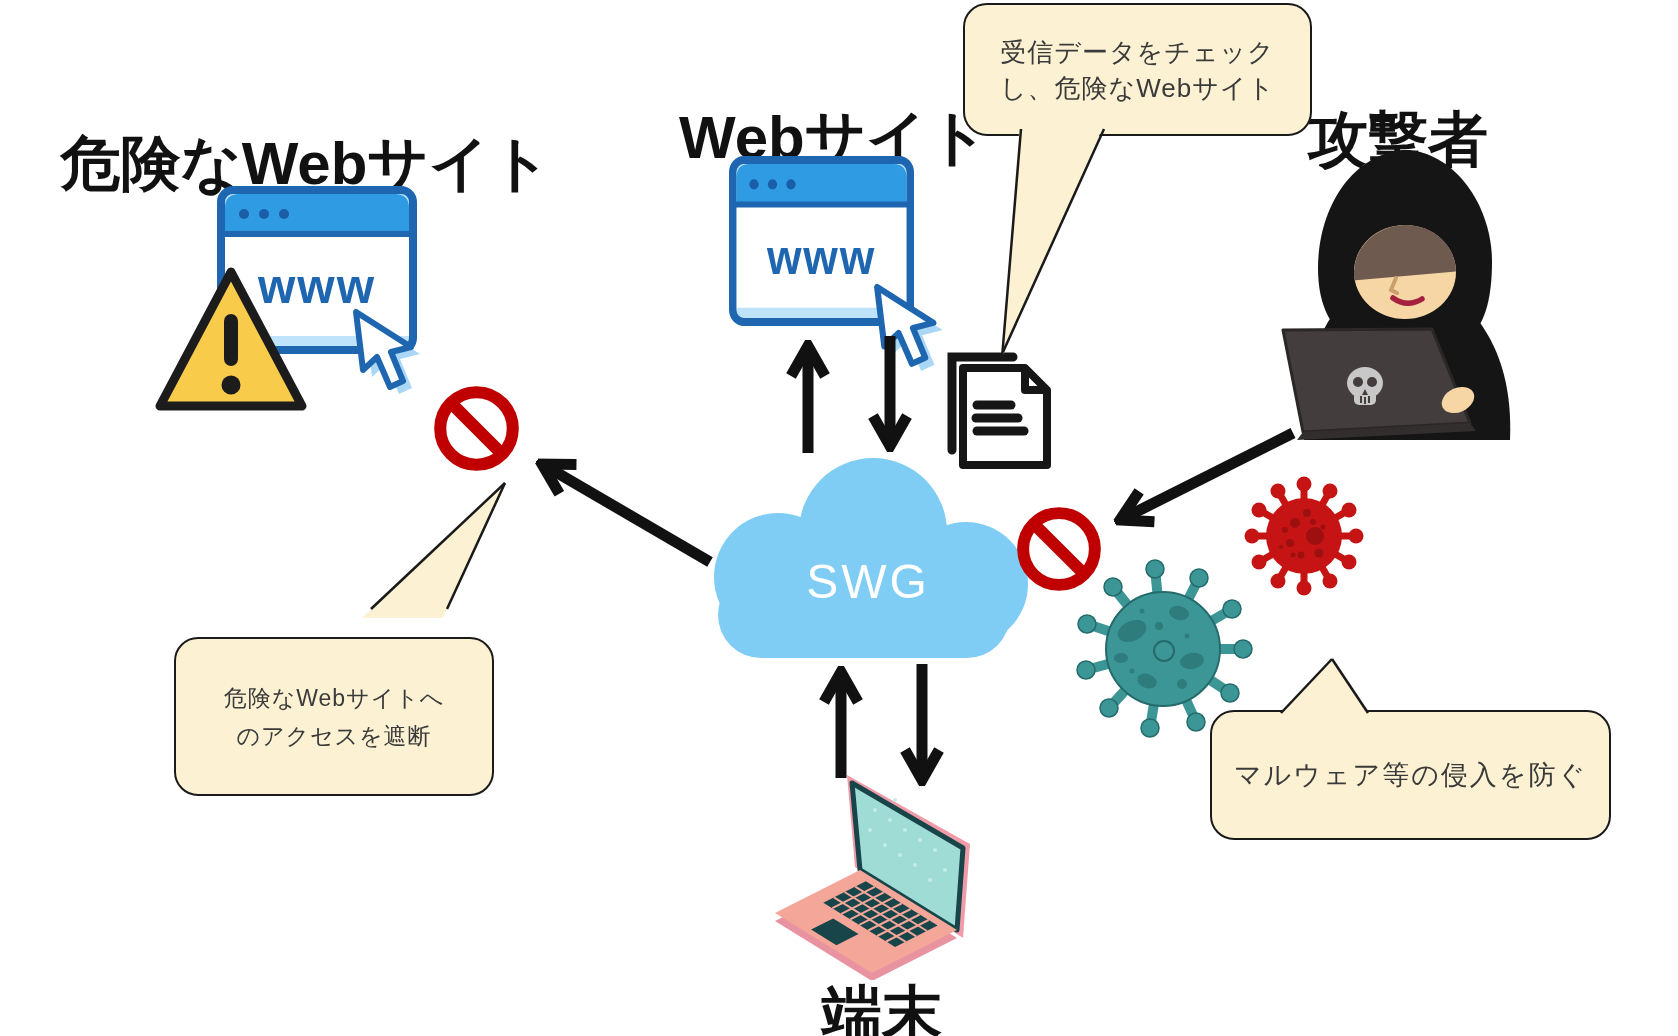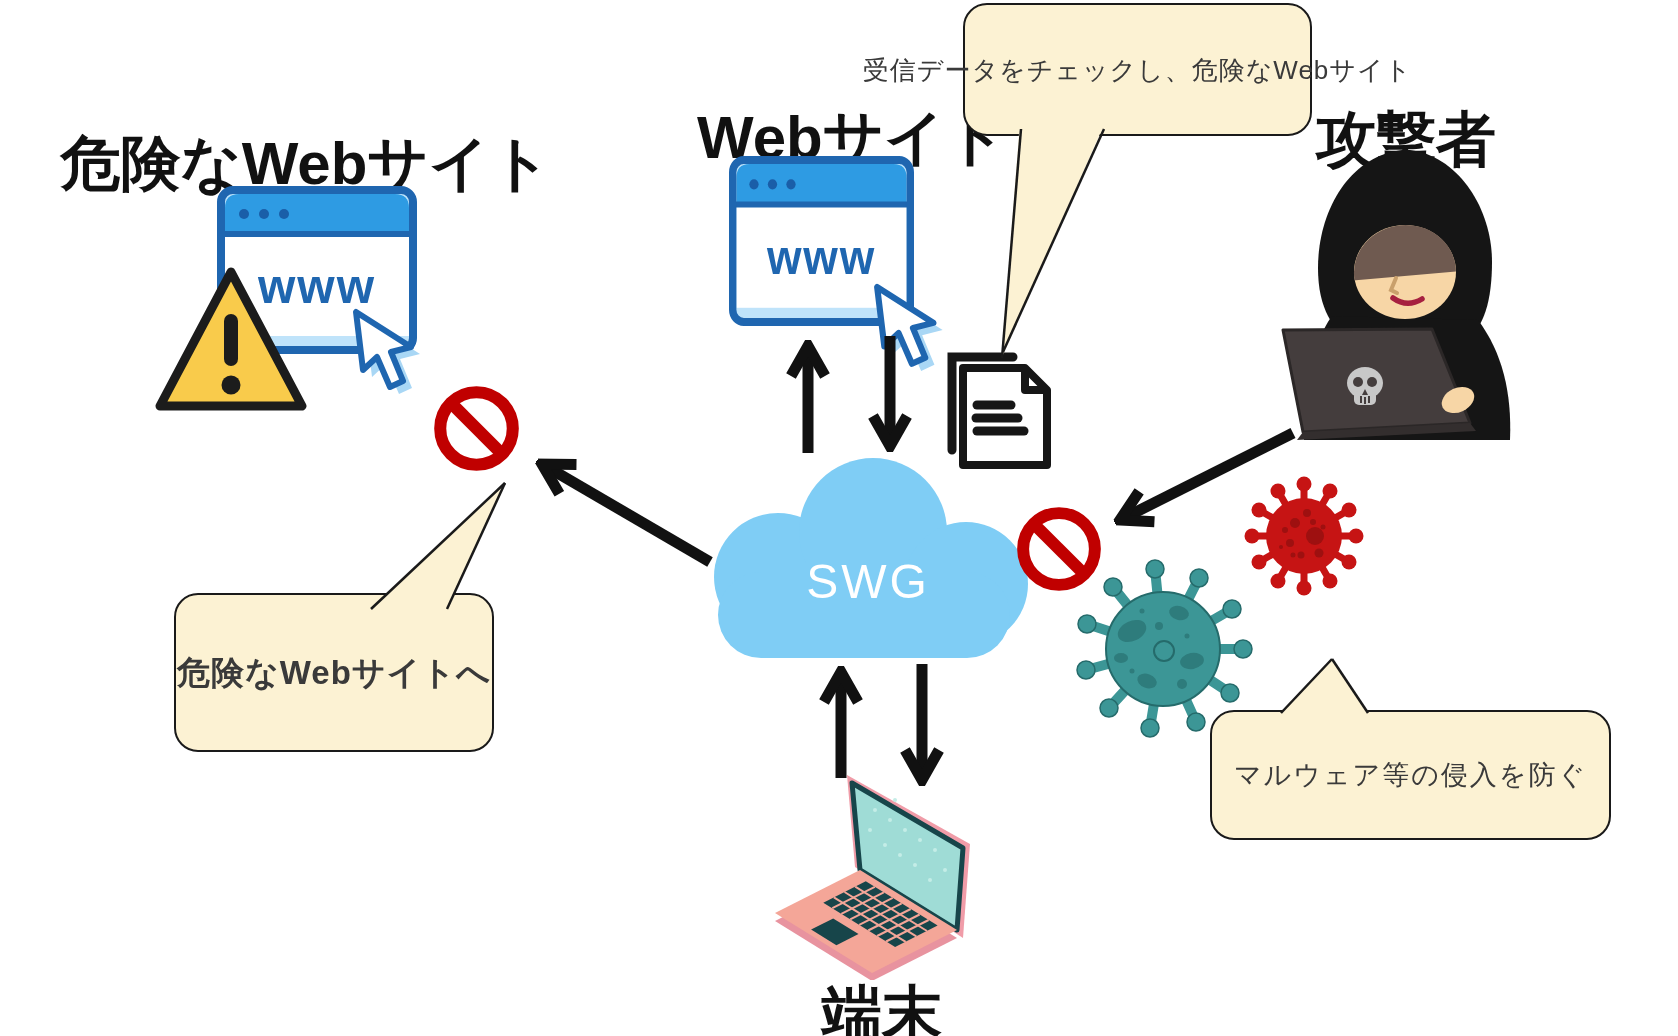--- a/index.html
+++ b/index.html
@@ -7,39 +7,39 @@
     position:relative;width:1678px;height:1036px;background:#ffffff;overflow:hidden;
     font-family:"Liberation Sans","DejaVu Sans",sans-serif;
   }
   .abs{position:absolute;}
   .node-title{
     position:absolute;transform:translateX(-50%);
     font-weight:800;font-size:60px;color:#111;white-space:nowrap;letter-spacing:0px;
   }
   .callout{
     position:absolute;background:#FCF2D3;border:2.5px solid #1A1A1A;border-radius:24px;
-    display:flex;flex-direction:row;align-items:center;justify-content:center;
+    display:flex;flex-direction:column;align-items:center;justify-content:center;
     color:#3A3A3A;text-align:center;z-index:10;
   }
   .callout .line{white-space:nowrap;}
   #callout-download{left:963px;top:3px;width:345px;height:129px;font-size:26px;line-height:36px;letter-spacing:1px;}
-  #callout-access{left:174px;top:593px;width:316px;height:155px;font-size:33px;line-height:38px;letter-spacing:1px;font-weight:bold;}
+  #callout-access{left:174px;top:637px;width:316px;height:155px;font-size:23px;line-height:38px;letter-spacing:1px;}
   #callout-malware{left:1210px;top:710px;width:397px;height:126px;font-size:27px;line-height:34px;letter-spacing:2px;text-align:right;}
   #overlay{position:absolute;left:0;top:0;width:1678px;height:1036px;z-index:30;pointer-events:none;}
   svg{display:block;}
   .icon{z-index:5;}
 </style>
 </head>
 <body>
 
 <div id="canvas">
 
   <div class="node-title" style="left:306px;top:124px;">危険なWebサイト</div>
-  <div class="node-title" style="left:852px;top:98px;">Webサイト</div>
-  <div class="node-title" style="left:1398px;top:100px;margin-left:8px;">攻撃者</div>
+  <div class="node-title" style="left:834px;top:98px;">Webサイト</div>
+  <div class="node-title" style="left:1398px;top:100px;">攻撃者</div>
   <div class="node-title" style="left:882px;top:974px;">端末</div>
 
   <svg class="abs icon" style="left:216px;top:186px;" width="202" height="168" viewBox="0 0 200 168">
     <rect x="4" y="4" width="192" height="160" rx="12" fill="#BFE3FA" stroke="none"></rect>
     <rect x="8" y="48" width="184" height="102" fill="#ffffff"></rect>
     <path d="M8,22 Q8,8 22,8 H178 Q192,8 192,22 V48 H8 Z" fill="#2E9BE3"></path>
     <circle cx="27" cy="28" r="5" fill="#1A5EA8"></circle>
     <circle cx="47" cy="28" r="5" fill="#1A5EA8"></circle>
     <circle cx="67" cy="28" r="5" fill="#1A5EA8"></circle>
     <line x1="6" y1="48" x2="194" y2="48" stroke="#1F66B0" stroke-width="6"></line>
@@ -263,20 +263,21 @@
     <polygon points="63.2,183.4 88.5,199 66.4,210.2 41.1,194.6" fill="#17454A"></polygon>
   </svg>
 
   <div class="callout" id="callout-download">
     <div class="line">受信データをチェック</div>
     <div class="line">し、危険なWebサイト</div>
   </div>
 
   <div class="callout" id="callout-access">
     <div class="line">危険なWebサイトへ</div>
+    <div class="line">のアクセスを遮断</div>
   </div>
 
   <div class="callout" id="callout-malware">
     <div class="line">マルウェア等の侵入を防ぐ</div>
   </div>
 
   <svg id="overlay" viewBox="0 0 1678 1036">
     <defs>
       <marker id="ah" markerUnits="userSpaceOnUse" markerWidth="46" markerHeight="46" viewBox="0 0 46 46" refX="40" refY="23" orient="auto">
         <path d="M10,6 L40,23 L10,40" fill="none" stroke="#111111" stroke-width="11"></path>

